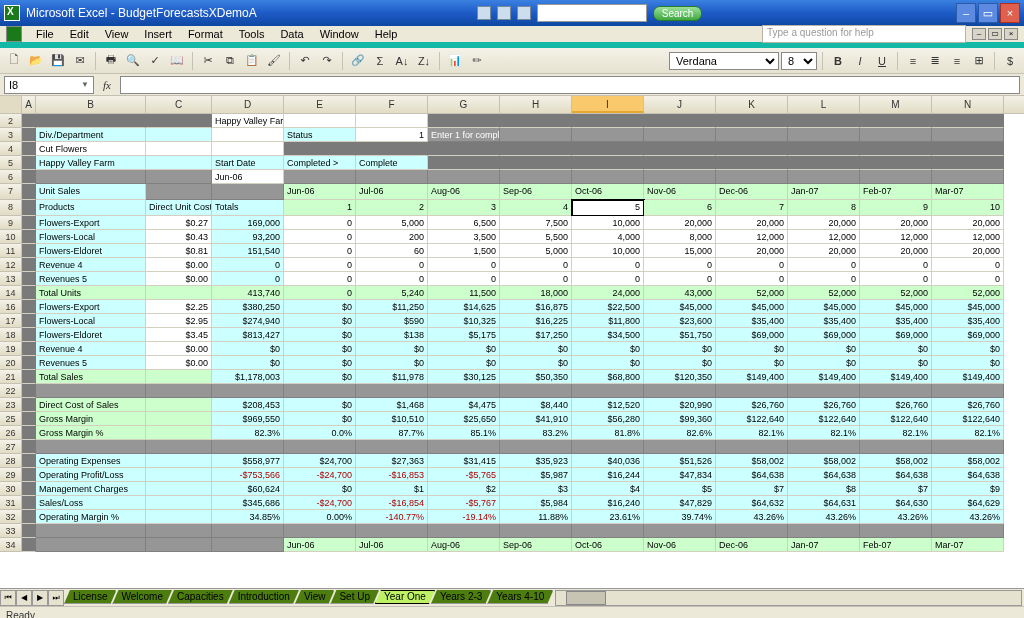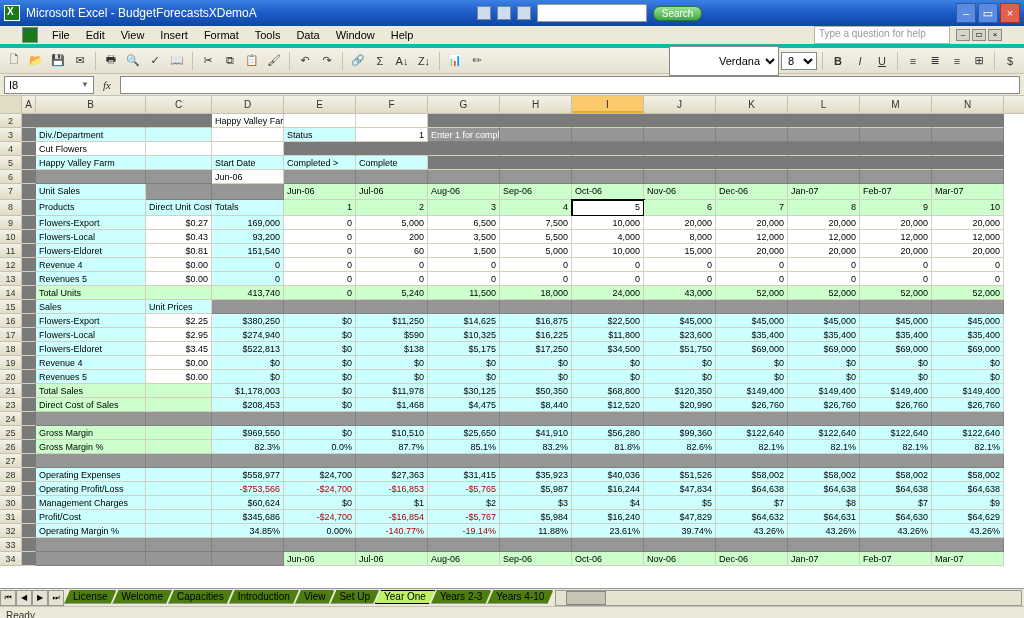--- a/index.html
+++ b/index.html
@@ -12,31 +12,31 @@
 .titlebar .title { font-size: 12px; flex: 0 0 auto; margin-right: 20px; }
 .titlebar .srch-area { display: flex; align-items: center; gap: 6px; margin-left: 200px; }
 .titlebar .srch-area .mini-icon { width: 14px; height: 14px; background: #cde; border: 1px solid #789; display: inline-block; }
 .titlebar .srch-area input { width: 110px; height: 18px; font-size: 11px; border: 1px solid #999; padding: 0 3px; }
 .titlebar .srch-area button { background: linear-gradient(to bottom,#9be29b,#3fa83f); color: #fff; border: 1px solid #2a7a2a; border-radius: 7px; font-size: 10px; padding: 1px 8px; cursor: pointer; }
 .titlebar .winbtns { margin-left: auto; display: flex; gap: 2px; }
 .titlebar .winbtns span { width: 20px; height: 20px; background: #5b8ae0; border: 1px solid #2a5aa8; display: flex; align-items: center; justify-content: center; cursor: pointer; font-size: 11px; color: #fff; }
 .titlebar .winbtns span.close { background: #e06050; border-color: #b03020; }
 
 
-.menubar { height: 22px; background: #ece9d8; display: flex; align-items: center; padding: 0 22px; border-bottom: 4px solid #14b8a6; }
+.menubar { height: 22px; background: #ece9d8; display: flex; align-items: center; padding: 0 6px; border-bottom: 6px solid #14b8a6; }
 .menubar .mi { padding: 2px 8px; cursor: pointer; }
-.menubar .help-box { margin-left: auto; width: 136px; height: 18px; border: 1px solid #b8b4a6; background: #fff; font-size: 10px; color: #999; padding: 1px 4px; }
+.menubar .help-box { margin-left: auto; width: 204px; height: 18px; border: 1px solid #b8b4a6; background: #fff; font-size: 10px; color: #999; padding: 1px 4px; }
 .menubar .mdi { display:flex; gap:2px; margin-left:6px; }
 .menubar .mdi span { width:14px; height:12px; border:1px solid #888; background:#d8d4c8; cursor:pointer; font-size:8px; line-height:10px; text-align:center; }
 
 
 .toolbar { height: 26px; background: linear-gradient(to bottom,#f4f2e8,#e6e2d0); border-bottom: 1px solid #c5c1b4; display: flex; align-items: center; padding: 0 4px; gap: 2px; }
 .tb-btn { width: 20px; height: 20px; border: 1px solid transparent; display: flex; align-items: center; justify-content: center; cursor: pointer; font-size: 11px; color: #333; }
 .tb-sep { width: 1px; height: 18px; background: #c5c1b4; margin: 0 3px; }
-.font-sel { height: 30px; font-size: 11px; border: 1px solid #888; background: #fff; padding: 0 2px; min-width: 110px; text-align: right; }
+.font-sel { height: 18px; font-size: 11px; border: 1px solid #888; background: #fff; padding: 0 2px; min-width: 110px; }
 .size-sel { height: 18px; font-size: 11px; border: 1px solid #888; background: #fff; width: 36px; padding: 0 2px; }
 
 
 .fbar { height: 22px; background: #ece9d8; display: flex; align-items: center; border-bottom: 1px solid #c5c1b4; }
 .name-box { width: 90px; height: 18px; border: 1px solid #888; background: #fff; margin: 8px 4px; padding: 0 4px; font-size: 11px; display: flex; align-items: center; justify-content: space-between; }
 .name-box .dd { font-size: 8px; color: #666; }
 .fx { width: 18px; height: 18px; display:flex; align-items:center; justify-content:center; font-style: italic; font-family: serif; color: #333; cursor:pointer; }
 .formula-input { flex: 1; height: 18px; border: 1px solid #888; background: #fff; margin: 0 4px; padding: 0 4px; font-size: 11px; }
 
 
@@ -419,37 +419,20 @@
         <div class="cell cG f-ltgreen ra">11,500</div>
         <div class="cell cH f-ltgreen ra">18,000</div>
         <div class="cell cI f-ltgreen ra">24,000</div>
         <div class="cell cJ f-ltgreen ra">43,000</div>
         <div class="cell cK f-ltgreen ra">52,000</div>
         <div class="cell cL f-ltgreen ra">52,000</div>
         <div class="cell cM f-ltgreen ra">52,000</div>
         <div class="cell cN f-ltgreen ra">52,000</div>
       </div>
       <div class="row ">
-        <div class="rh">15</div>
-        <div class="cell cA f-darkgray"></div>
-        <div class="cell cB f-ltcyan">Sales</div>
-        <div class="cell cC f-ltcyan">Unit Prices</div>
-        <div class="cell cD f-hdrgray"></div>
-        <div class="cell cE f-hdrgray"></div>
-        <div class="cell cF f-hdrgray"></div>
-        <div class="cell cG f-hdrgray"></div>
-        <div class="cell cH f-hdrgray"></div>
-        <div class="cell cI f-hdrgray"></div>
-        <div class="cell cJ f-hdrgray"></div>
-        <div class="cell cK f-hdrgray"></div>
-        <div class="cell cL f-hdrgray"></div>
-        <div class="cell cM f-hdrgray"></div>
-        <div class="cell cN f-hdrgray"></div>
-      </div>
-      <div class="row ">
         <div class="rh">16</div>
         <div class="cell cA f-darkgray"></div>
         <div class="cell cB f-ltcyan">Flowers-Export</div>
         <div class="cell cC f-white ra">$2.25</div>
         <div class="cell cD f-ltcyan ra">$380,250</div>
         <div class="cell cE f-ltcyan ra">$0</div>
         <div class="cell cF f-ltcyan ra">$11,250</div>
         <div class="cell cG f-ltcyan ra">$14,625</div>
         <div class="cell cH f-ltcyan ra">$16,875</div>
         <div class="cell cI f-ltcyan ra">$22,500</div>
@@ -474,21 +457,21 @@
         <div class="cell cK f-ltcyan ra">$35,400</div>
         <div class="cell cL f-ltcyan ra">$35,400</div>
         <div class="cell cM f-ltcyan ra">$35,400</div>
         <div class="cell cN f-ltcyan ra">$35,400</div>
       </div>
       <div class="row ">
         <div class="rh">18</div>
         <div class="cell cA f-darkgray"></div>
         <div class="cell cB f-ltcyan">Flowers-Eldoret</div>
         <div class="cell cC f-white ra">$3.45</div>
-        <div class="cell cD f-ltcyan ra">$522,813</div>
+        <div class="cell cD f-ltcyan ra">$813,427</div>
         <div class="cell cE f-ltcyan ra">$0</div>
         <div class="cell cF f-ltcyan ra">$138</div>
         <div class="cell cG f-ltcyan ra">$5,175</div>
         <div class="cell cH f-ltcyan ra">$17,250</div>
         <div class="cell cI f-ltcyan ra">$34,500</div>
         <div class="cell cJ f-ltcyan ra">$51,750</div>
         <div class="cell cK f-ltcyan ra">$69,000</div>
         <div class="cell cL f-ltcyan ra">$69,000</div>
         <div class="cell cM f-ltcyan ra">$69,000</div>
         <div class="cell cN f-ltcyan ra">$69,000</div>
@@ -538,54 +521,54 @@
         <div class="cell cG f-ltcyan ra">$30,125</div>
         <div class="cell cH f-ltcyan ra">$50,350</div>
         <div class="cell cI f-ltcyan ra">$68,800</div>
         <div class="cell cJ f-ltcyan ra">$120,350</div>
         <div class="cell cK f-ltcyan ra">$149,400</div>
         <div class="cell cL f-ltcyan ra">$149,400</div>
         <div class="cell cM f-ltcyan ra">$149,400</div>
         <div class="cell cN f-ltcyan ra">$149,400</div>
       </div>
       <div class="row ">
-        <div class="rh">23</div>
-        <div class="cell cA f-darkgray"></div>
-        <div class="cell cB f-ltgreen">Direct Cost of Sales</div>
-        <div class="cell cC f-ltgreen"></div>
-        <div class="cell cD f-ltcyan ra">$208,453</div>
-        <div class="cell cE f-ltcyan ra">$0</div>
-        <div class="cell cF f-ltcyan ra">$1,468</div>
-        <div class="cell cG f-ltcyan ra">$4,475</div>
-        <div class="cell cH f-ltcyan ra">$8,440</div>
-        <div class="cell cI f-ltcyan ra">$12,520</div>
-        <div class="cell cJ f-ltcyan ra">$20,990</div>
-        <div class="cell cK f-ltcyan ra">$26,760</div>
-        <div class="cell cL f-ltcyan ra">$26,760</div>
-        <div class="cell cM f-ltcyan ra">$26,760</div>
-        <div class="cell cN f-ltcyan ra">$26,760</div>
-      </div>
-      <div class="row ">
-        <div class="rh">24</div>
+        <div class="rh">22</div>
         <div class="cell cA f-darkgray"></div>
         <div class="cell cB f-hdrgray"></div>
         <div class="cell cC f-hdrgray"></div>
         <div class="cell cD f-hdrgray"></div>
         <div class="cell cE f-hdrgray"></div>
         <div class="cell cF f-hdrgray"></div>
         <div class="cell cG f-hdrgray"></div>
         <div class="cell cH f-hdrgray"></div>
         <div class="cell cI f-hdrgray"></div>
         <div class="cell cJ f-hdrgray"></div>
         <div class="cell cK f-hdrgray"></div>
         <div class="cell cL f-hdrgray"></div>
         <div class="cell cM f-hdrgray"></div>
         <div class="cell cN f-hdrgray"></div>
       </div>
       <div class="row ">
+        <div class="rh">23</div>
+        <div class="cell cA f-darkgray"></div>
+        <div class="cell cB f-ltgreen">Direct Cost of Sales</div>
+        <div class="cell cC f-ltgreen"></div>
+        <div class="cell cD f-ltcyan ra">$208,453</div>
+        <div class="cell cE f-ltcyan ra">$0</div>
+        <div class="cell cF f-ltcyan ra">$1,468</div>
+        <div class="cell cG f-ltcyan ra">$4,475</div>
+        <div class="cell cH f-ltcyan ra">$8,440</div>
+        <div class="cell cI f-ltcyan ra">$12,520</div>
+        <div class="cell cJ f-ltcyan ra">$20,990</div>
+        <div class="cell cK f-ltcyan ra">$26,760</div>
+        <div class="cell cL f-ltcyan ra">$26,760</div>
+        <div class="cell cM f-ltcyan ra">$26,760</div>
+        <div class="cell cN f-ltcyan ra">$26,760</div>
+      </div>
+      <div class="row ">
         <div class="rh">25</div>
         <div class="cell cA f-darkgray"></div>
         <div class="cell cB f-ltgreen">Gross Margin</div>
         <div class="cell cC f-ltgreen"></div>
         <div class="cell cD f-ltcyan ra">$969,550</div>
         <div class="cell cE f-ltcyan ra">$0</div>
         <div class="cell cF f-ltcyan ra">$10,510</div>
         <div class="cell cG f-ltcyan ra">$25,650</div>
         <div class="cell cH f-ltcyan ra">$41,910</div>
         <div class="cell cI f-ltcyan ra">$56,280</div>
@@ -676,21 +659,21 @@
         <div class="cell cI f-ltcyan ra">$4</div>
         <div class="cell cJ f-ltcyan ra">$5</div>
         <div class="cell cK f-ltcyan ra">$7</div>
         <div class="cell cL f-ltcyan ra">$8</div>
         <div class="cell cM f-ltcyan ra">$7</div>
         <div class="cell cN f-ltcyan ra">$9</div>
       </div>
       <div class="row ">
         <div class="rh">31</div>
         <div class="cell cA f-darkgray"></div>
-        <div class="cell cB f-ltcyan">Profit/Cost</div>
+        <div class="cell cB f-ltcyan">Sales/Loss</div>
         <div class="cell cC f-ltcyan"></div>
         <div class="cell cD f-ltcyan ra">$345,686</div>
         <div class="cell cE f-ltcyan ra neg">-$24,700</div>
         <div class="cell cF f-ltcyan ra neg">-$16,854</div>
         <div class="cell cG f-ltcyan ra neg">-$5,767</div>
         <div class="cell cH f-ltcyan ra">$5,984</div>
         <div class="cell cI f-ltcyan ra">$16,240</div>
         <div class="cell cJ f-ltcyan ra">$47,829</div>
         <div class="cell cK f-ltcyan ra">$64,632</div>
         <div class="cell cL f-ltcyan ra">$64,631</div>

